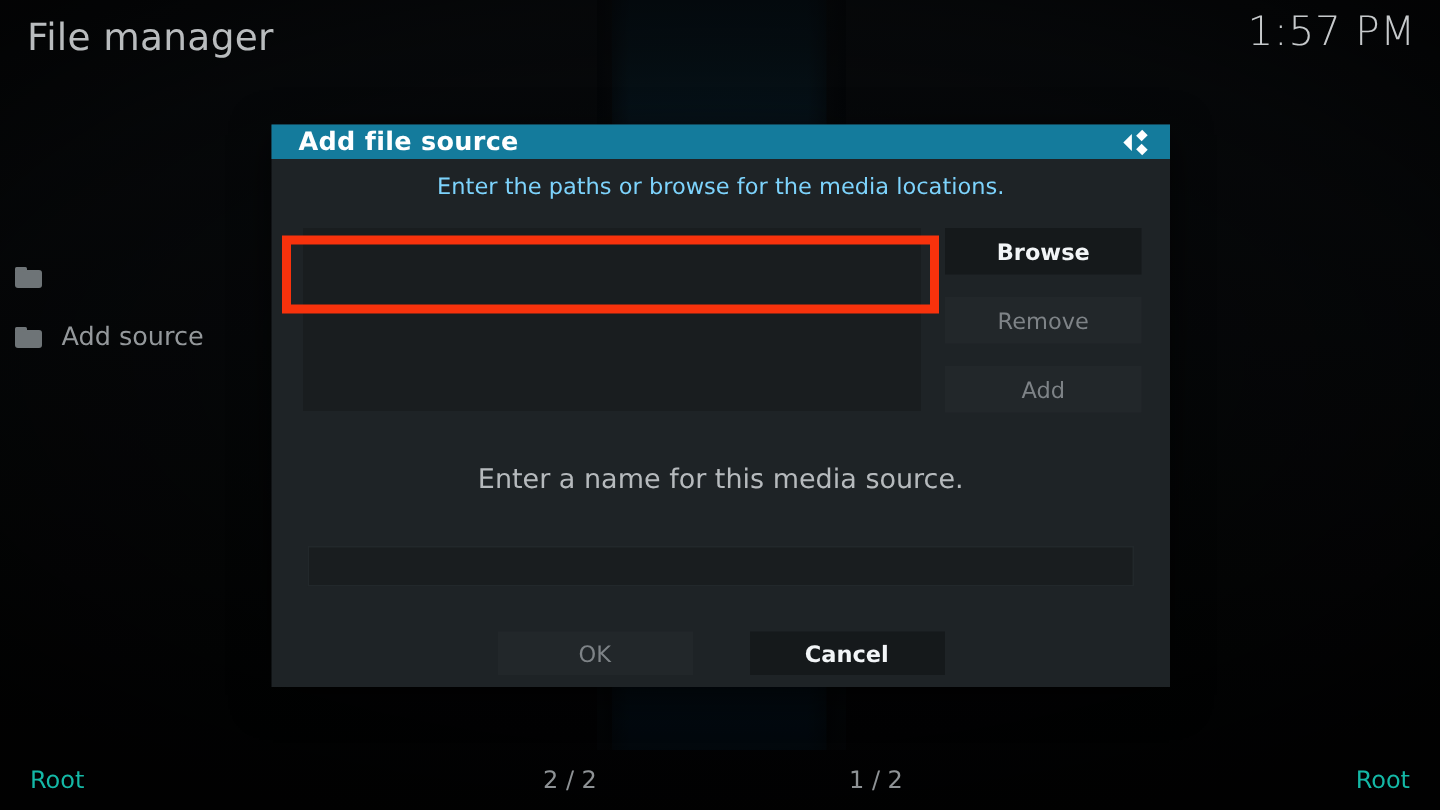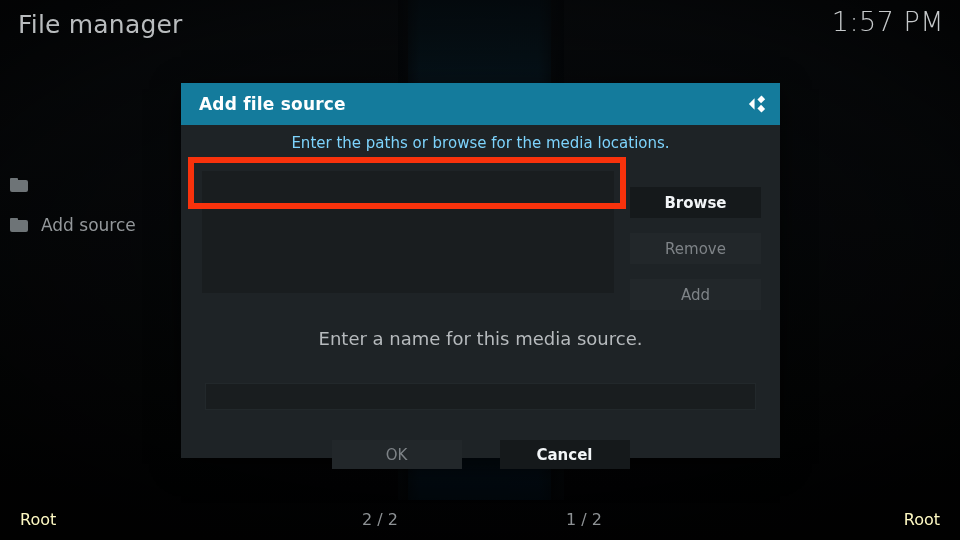--- a/index.html
+++ b/index.html
@@ -118,40 +118,40 @@
     position: absolute;
     left: 0;
     bottom: 0;
     width: 960px;
     height: 42px;
   }
   .footer-cell {
     position: absolute;
     bottom: 11px;
     font-size: 16px;
-    color: #fef9c3;
+    color: #14b8a6;
   }
   .f-left  { left: 20px; }
   .f-midl  { left: 362px; color:#8e9295; }
   .f-midr  { left: 566px; color:#8e9295; }
   .f-right { right: 20px; }
 
   
   .dialog {
     position: absolute;
     left: 181px;
     top: 83px;
     width: 599px;
     height: 375px;
     background: #1e2326;
     box-shadow: 0 6px 26px rgba(0,0,0,.65);
   }
   .dialog-header {
     position: relative;
-    height: 42px;
+    height: 23px;
     background: #147b9c;
     display: flex;
     align-items: center;
     padding: 0 10px 0 18px;
   }
   .dialog-title {
     font-size: 17px;
     font-weight: 700;
     color: #ffffff;
     letter-spacing: .2px;
@@ -216,21 +216,21 @@
     width: 438px;
     height: 52px;
     border: 6px solid #f8320c;
     pointer-events: none;
     z-index: 40;
   }
 
   .side-buttons {
     position: absolute;
     left: 449px;
-    top: 16px;
+    top: 0px;
     width: 131px;
     text-align: right;
   }
   .sbtn {
     width: 131px;
     height: 31px;
     margin-bottom: 15px;
     background: #15191b;
     display: flex;
     align-items: center;

